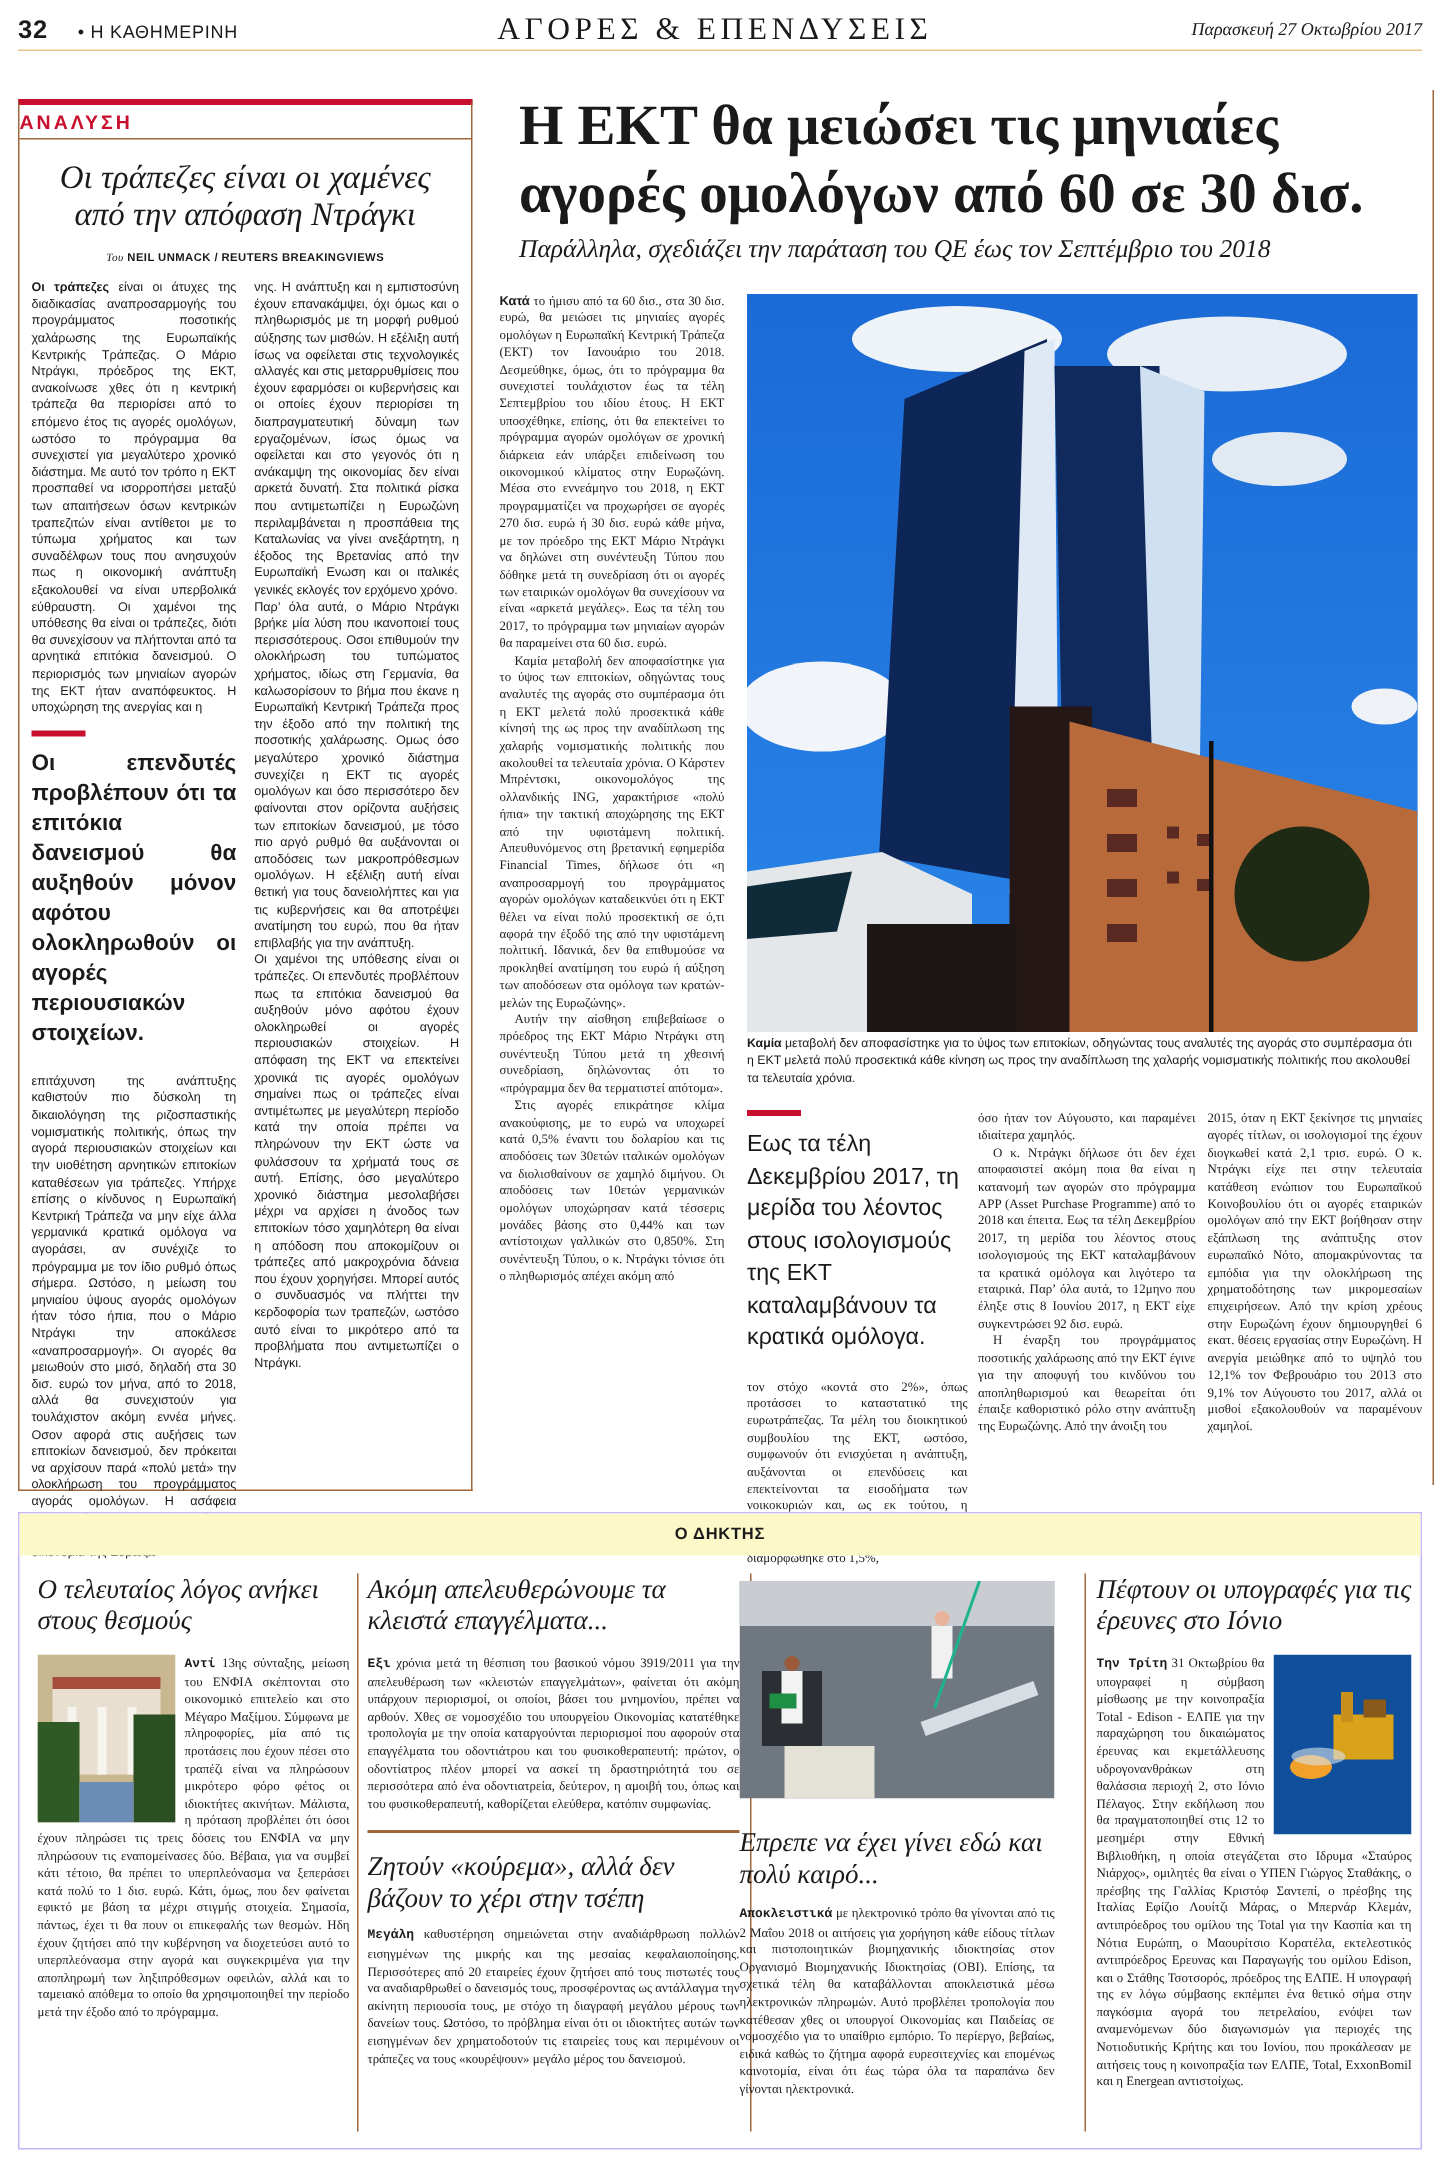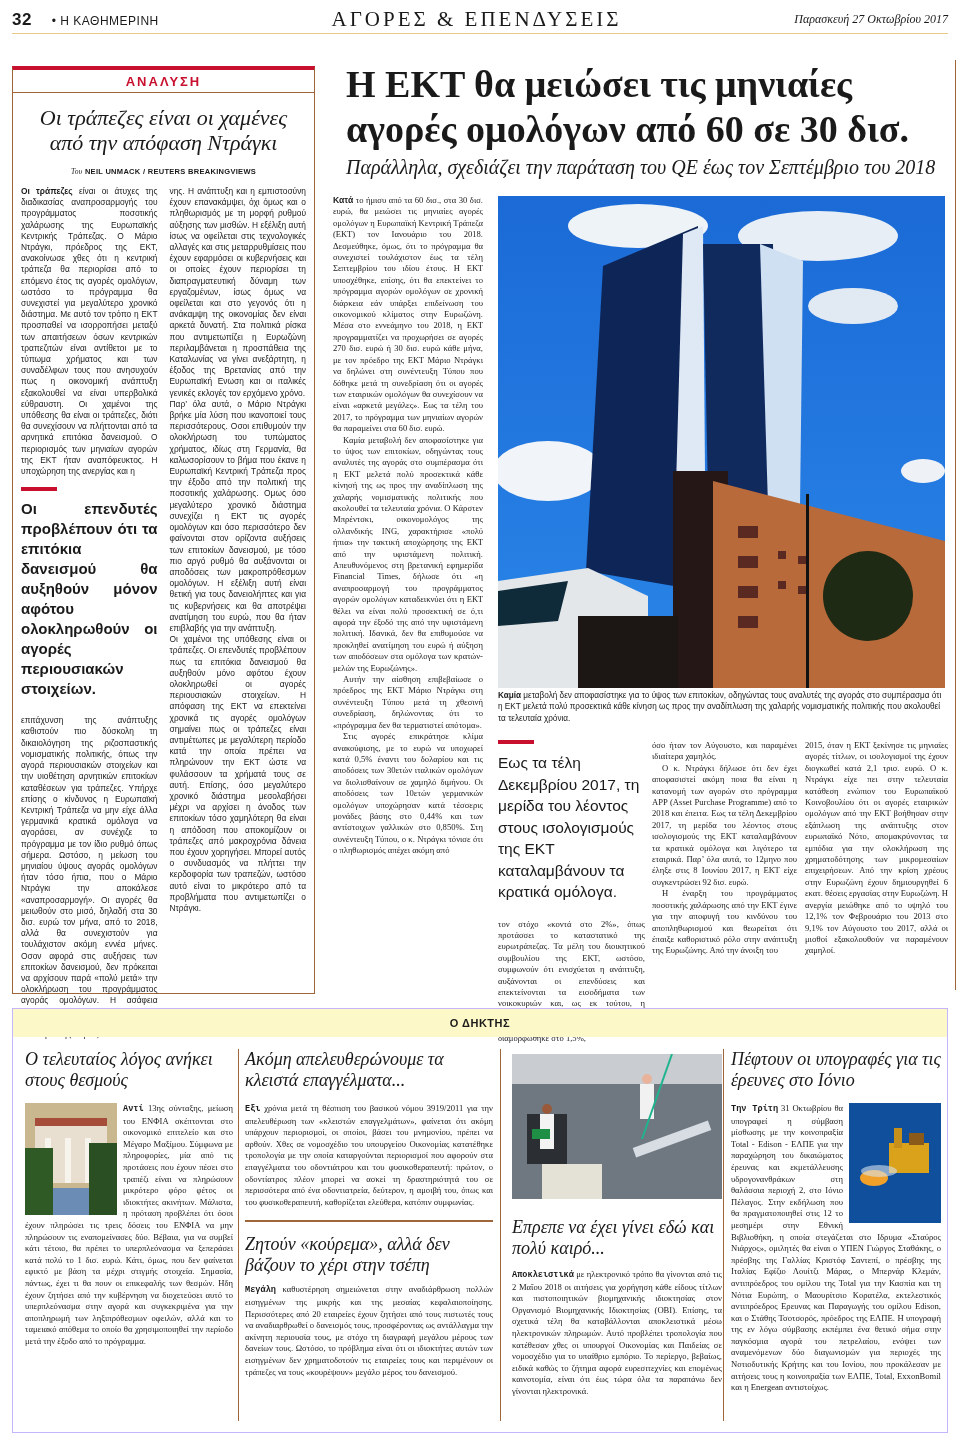--- a/index.html
+++ b/index.html
@@ -7,33 +7,33 @@
 
   
   .masthead { position: absolute; left: 12px; right: 12px; top: 6px; height: 28px; display: flex; align-items: center; justify-content: space-between; border-bottom: 1px solid #e6c98a; }
   .masthead .left { font-size: 12px; letter-spacing: 0.5px; }
   .masthead .left b { font-size: 17px; font-weight: bold; margin-right: 16px; }
   .masthead .center { font-family: "Liberation Serif", serif; font-size: 21px; letter-spacing: 3px; }
   .masthead .right { font-family: "Liberation Serif", serif; font-style: italic; font-size: 12px; }
 
   
   .analysis { position: absolute; left: 12px; top: 66px; width: 303px; height: 928px; border: 1px solid #a0663b; border-top: 4px solid #c8102e; padding: 0 8px; }
-  .analysis .label { text-align: center; color: #c8102e; font-weight: bold; font-size: 13px; letter-spacing: 2px; padding: 4px 0 3px; border-bottom: 1px solid #a0663b; margin: 0 -8px; }
+  .analysis .label { color: #c8102e; font-weight: bold; font-size: 13px; letter-spacing: 2px; padding: 4px 0 3px; border-bottom: 1px solid #a0663b; margin: 0 -8px; }
   .analysis h2 { font-family: "Liberation Serif", serif; font-style: italic; font-weight: normal; font-size: 22px; line-height: 25px; text-align: center; margin-top: 12px; }
   .analysis .byline { text-align: center; font-size: 7.5px; font-weight: bold; margin-top: 12px; letter-spacing: 0.3px; }
   .analysis .byline i { font-family: "Liberation Serif", serif; font-weight: normal; }
   .cols2 { display: flex; gap: 12px; margin-top: 10px; }
   .cols2 .col { flex: 1; font-size: 8.4px; line-height: 11.2px; text-align: justify; }
   .col b.lead { font-weight: bold; }
   .redbar { width: 36px; height: 4px; background: #c8102e; margin: 10px 0 8px; }
   .pullquote { font-size: 15px; line-height: 20px; font-weight: bold; margin-bottom: 16px; }
 
   
   .main-title { position: absolute; left: 346px; top: 62px; width: 610px; font-family: "Liberation Serif", serif; font-size: 38px; line-height: 45px; }
-  .main-sub { position: absolute; left: 346px; top: 156px; font-family: "Liberation Serif", serif; font-style: italic; font-size: 20px; }
+  .main-sub { position: absolute; left: 346px; top: 156px; font-family: "Liberation Serif", serif; font-style: italic; font-size: 17px; }
   .main-col1 { position: absolute; left: 333px; top: 195px; width: 150px; font-family: "Liberation Serif", serif; font-size: 8.6px; line-height: 11.4px; text-align: justify; }
   .main-col1 p + p { text-indent: 10px; }
   .photo { position: absolute; left: 498px; top: 196px; width: 447px; height: 492px; overflow: hidden; background: #1d6ed8; }
   .caption { position: absolute; left: 498px; top: 690px; width: 450px; font-size: 8.2px; line-height: 11.4px; }
   .pull2 { position: absolute; left: 498px; top: 740px; width: 147px; }
   .pull2 .pullquote { font-size: 15.5px; line-height: 21.5px; font-weight: normal; }
   .main-col { position: absolute; font-family: "Liberation Serif", serif; font-size: 8.6px; line-height: 11.4px; text-align: justify; }
   .main-col p + p { text-indent: 10px; }
 
   .vrule { position: absolute; width: 1px; background: #a0663b; }
@@ -190,21 +190,21 @@
     <div class="sep"></div>
     <h3>Ζητούν «κούρεμα», αλλά δεν βάζουν το χέρι στην τσέπη</h3>
     <div class="body" style="margin-top:8px">
       <b>Μεγάλη</b>
       <span>καθυστέρηση σημειώνεται στην αναδιάρθρωση πολλών εισηγμένων της μικρής και της μεσαίας κεφαλαιοποίησης. Περισσότερες από 20 εταιρείες έχουν ζητήσει από τους πιστωτές τους να αναδιαρθρωθεί ο δανεισμός τους, προσφέροντας ως αντάλλαγμα την ακίνητη περιουσία τους, με στόχο τη διαγραφή μεγάλου μέρους των δανείων τους. Ωστόσο, το πρόβλημα είναι ότι οι ιδιοκτήτες αυτών των εισηγμένων δεν χρηματοδοτούν τις εταιρείες τους και περιμένουν οι τράπεζες να τους «κουρέψουν» μεγάλο μέρος του δανεισμού.</span>
     </div>
   </div>
 
   <div class="vrule" style="left:487px;top:40px;height:372px"></div>
 
-  <div class="ix" style="left:499px;width:210px;top:45px">
+  <div class="ix" style="left:480px;width:210px;top:45px">
     <svg width="210" height="145" viewBox="0 0 210 145">
       <rect width="210" height="145" fill="#6f7780"></rect>
       <rect x="0" y="0" width="210" height="30" fill="#c9cdd2"></rect>
       <rect x="15" y="60" width="40" height="50" fill="#2b2f33"></rect>
       <rect x="30" y="110" width="60" height="35" fill="#e4e1d7"></rect>
       <rect x="120" y="80" width="80" height="10" fill="#d7dde3" transform="rotate(-20 160 85)"></rect>
       <circle cx="135" cy="25" r="5" fill="#e9b29a"></circle>
         <rect x="128" y="30" width="14" height="35" fill="#f1f1f1"></rect>
       <circle cx="35" cy="55" r="5" fill="#9a5a3a"></circle>
         <rect x="28" y="60" width="14" height="35" fill="#f3f3f3"></rect>

